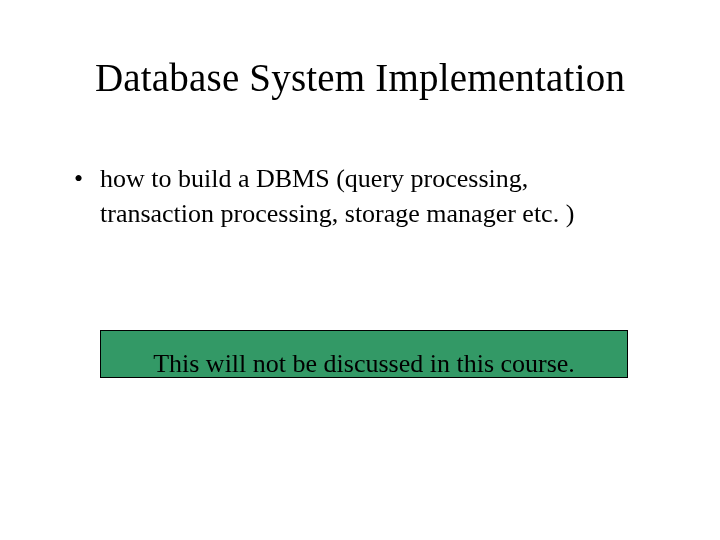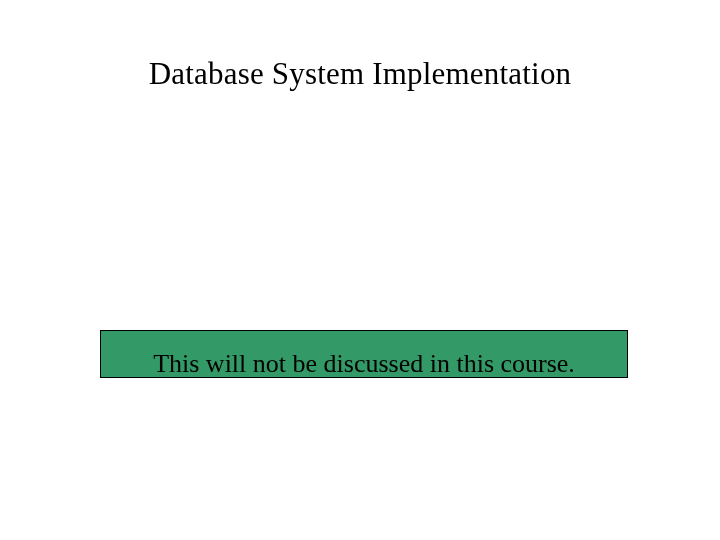--- a/index.html
+++ b/index.html
@@ -10,21 +10,21 @@
     color: #000000;
     position: relative;
   }
   .slide {
     width: 720px;
     height: 540px;
     padding: 56px 56px 0 56px;
     position: relative;
   }
   .title {
-    font-size: 31px;
+    font-size: 39px;
     font-weight: normal;
     text-align: center;
     line-height: 1.15;
     margin-bottom: 60px;
     letter-spacing: 0.2px;
   }
   .bullets {
     list-style: none;
     padding-left: 18px;
   }
@@ -59,16 +59,19 @@
     font-size: 26px;
     color: #000000;
     line-height: 1;
   }
 </style>
 </head>
 <body>
 
 <div class="slide">
   <h1 class="title">Database System Implementation</h1>
+  <ul class="bullets">
+    <li>how to build a DBMS (query processing, transaction processing, storage manager etc. )</li>
+  </ul>
   <div class="callout">
     <span class="callout-text">This will not be discussed in this course.</span>
   </div>
 </div>
 
 </body></html>

